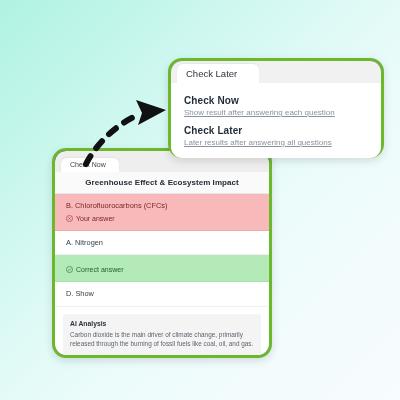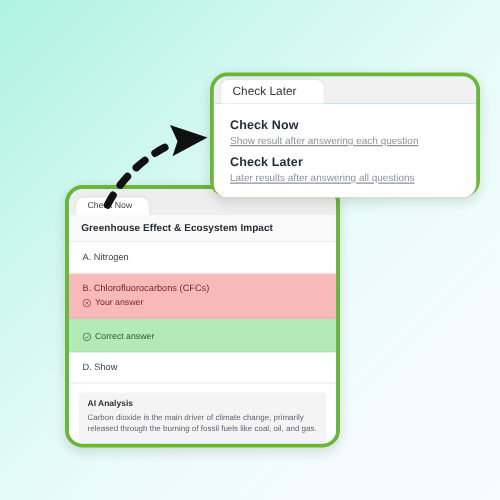--- a/index.html
+++ b/index.html
@@ -27,21 +27,21 @@
     inset: 0;
     width: 400px;
     height: 400px;
   }
 
   
   .tabbed-card {
     position: absolute;
     border: 3px solid #6cb82c;
     border-radius: 14px;
-    background: #0ea5e9;
+    background: #6d28d9;
     box-shadow: 0 3px 9px rgba(0,0,0,0.13);
   }
 
   .tab-strip {
     position: relative;
     height: 23px;
     background: #f0f0f0;
     border-top-left-radius: 11px;
     border-top-right-radius: 11px;
     display: flex;
@@ -129,21 +129,21 @@
     color: #3b434c;
   }
 
   .quiz-body {
     background: #ffffff;
     height: calc(100% - 21px);
     overflow: hidden;
   }
 
   .quiz-title {
-    text-align: left;
+    text-align: center;
     font-size: 8px;
     font-weight: bold;
     color: #252d35;
     padding: 6px 10px 6px 10px;
     background: #fafafa;
     border-bottom: 1px solid #e9e9e9;
     letter-spacing: .05px;
   }
 
   .options { padding: 0; }
@@ -228,37 +228,37 @@
 
     <div class="tab-strip">
       <div class="tab">Check Now</div>
     </div>
 
     <div class="quiz-body">
 
       <div class="quiz-title">Greenhouse Effect &amp; Ecosystem Impact</div>
 
       <div class="options">
-
-        <div class="option plain">
-          <span class="option-label">A. Nitrogen</span>
-        </div>
 
         <div class="option wrong">
           <span class="option-label">B. Chlorofluorocarbons (CFCs)</span>
           <span class="option-flag">
             <svg class="flag-icon" viewBox="0 0 16 16">
               <circle cx="8" cy="8" r="7" fill="none" stroke="#a33a3a" stroke-width="1.4"></circle>
               <line x1="5.4" y1="5.4" x2="10.6" y2="10.6" stroke="#a33a3a" stroke-width="1.4"></line>
               <line x1="10.6" y1="5.4" x2="5.4" y2="10.6" stroke="#a33a3a" stroke-width="1.4"></line>
             </svg>
             <span>Your answer</span>
           </span>
         </div>
 
+        <div class="option plain">
+          <span class="option-label">A. Nitrogen</span>
+        </div>
+
         <div class="option correct">
           <span class="option-flag">
             <svg class="flag-icon" viewBox="0 0 16 16">
               <circle cx="8" cy="8" r="7" fill="none" stroke="#2d7036" stroke-width="1.4"></circle>
               <polyline points="4.6,8.2 7,10.6 11.4,5.6" fill="none" stroke="#2d7036" stroke-width="1.4"></polyline>
             </svg>
             <span>Correct answer</span>
           </span>
         </div>
 

